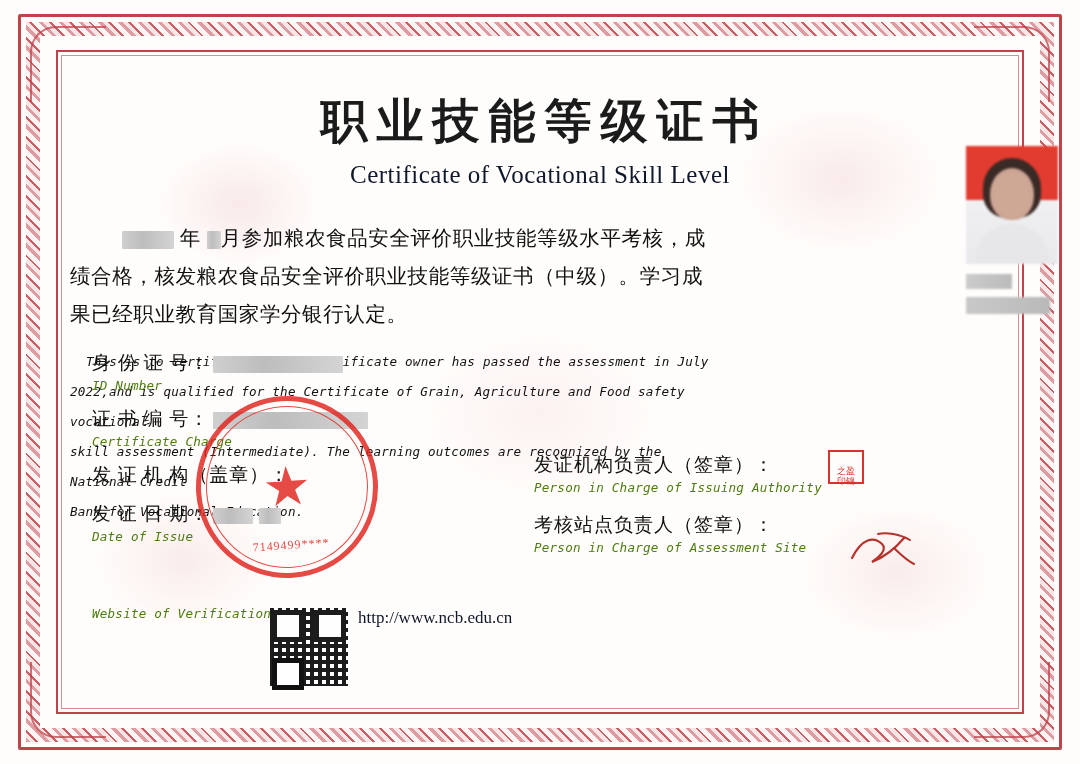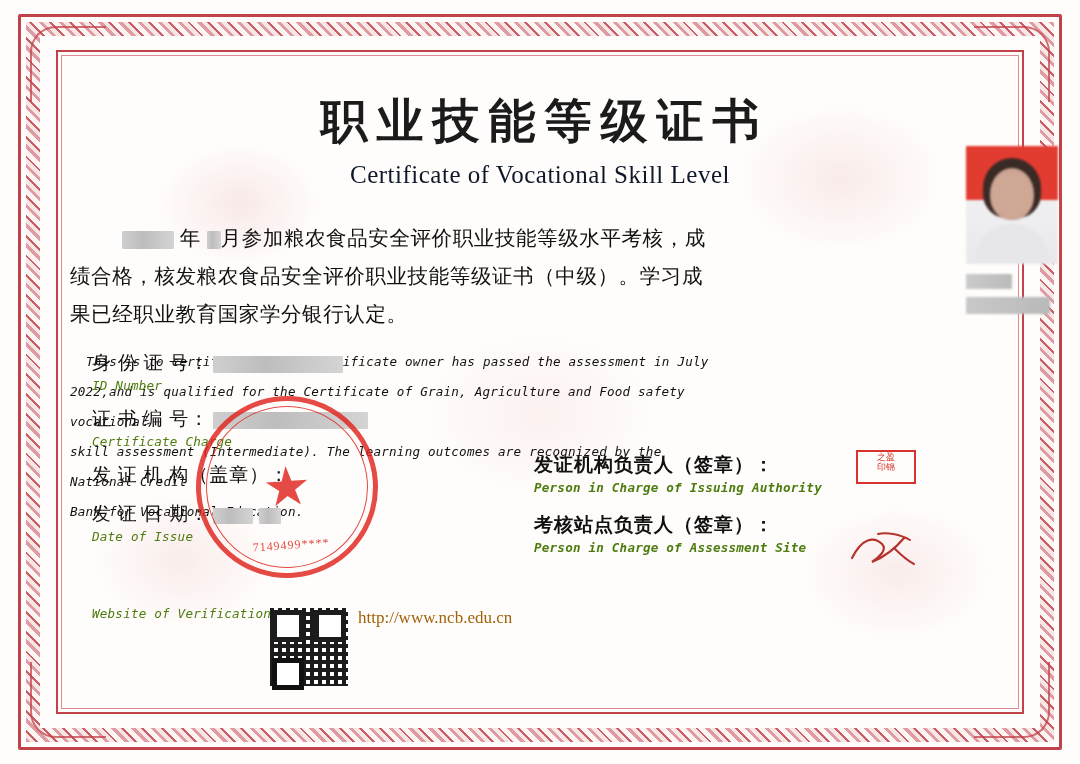--- a/index.html
+++ b/index.html
@@ -158,21 +158,20 @@
     margin-top: 2px;
     letter-spacing: 0.2px;
   }
 
   
   .signers {
     position: absolute;
     left: 534px;
     top: 452px;
     width: 330px;
-    font-weight: bold;
   }
   .signers .field { margin-bottom: 17px; }
 
   
   .photo-wrap {
     position: absolute;
     right: 22px;
     top: 146px;
     width: 92px;
   }
@@ -313,37 +312,37 @@
   .verify {
     position: absolute;
     left: 92px;
     top: 604px;
   }
   .verify-url {
     position: absolute;
     left: 358px;
     top: 608px;
     font-size: 17px;
-    color: #a16207;
+    color: #0f172a;
     font-family: "Liberation Serif", serif;
   }
 
   
   .small-stamp {
     position: absolute;
-    left: 856px;
+    left: 828px;
     top: 450px;
-    width: 60px;
+    width: 36px;
     height: 34px;
     border: 2px solid #d6342c;
     color: #d6342c;
     font-size: 9px;
     line-height: 10px;
     text-align: center;
-    padding-top: 0;
+    padding-top: 14px;
     box-sizing: border-box;
     letter-spacing: 0;
   }
 
   
   .signature {
     position: absolute;
     left: 848px;
     top: 528px;
     width: 74px;

